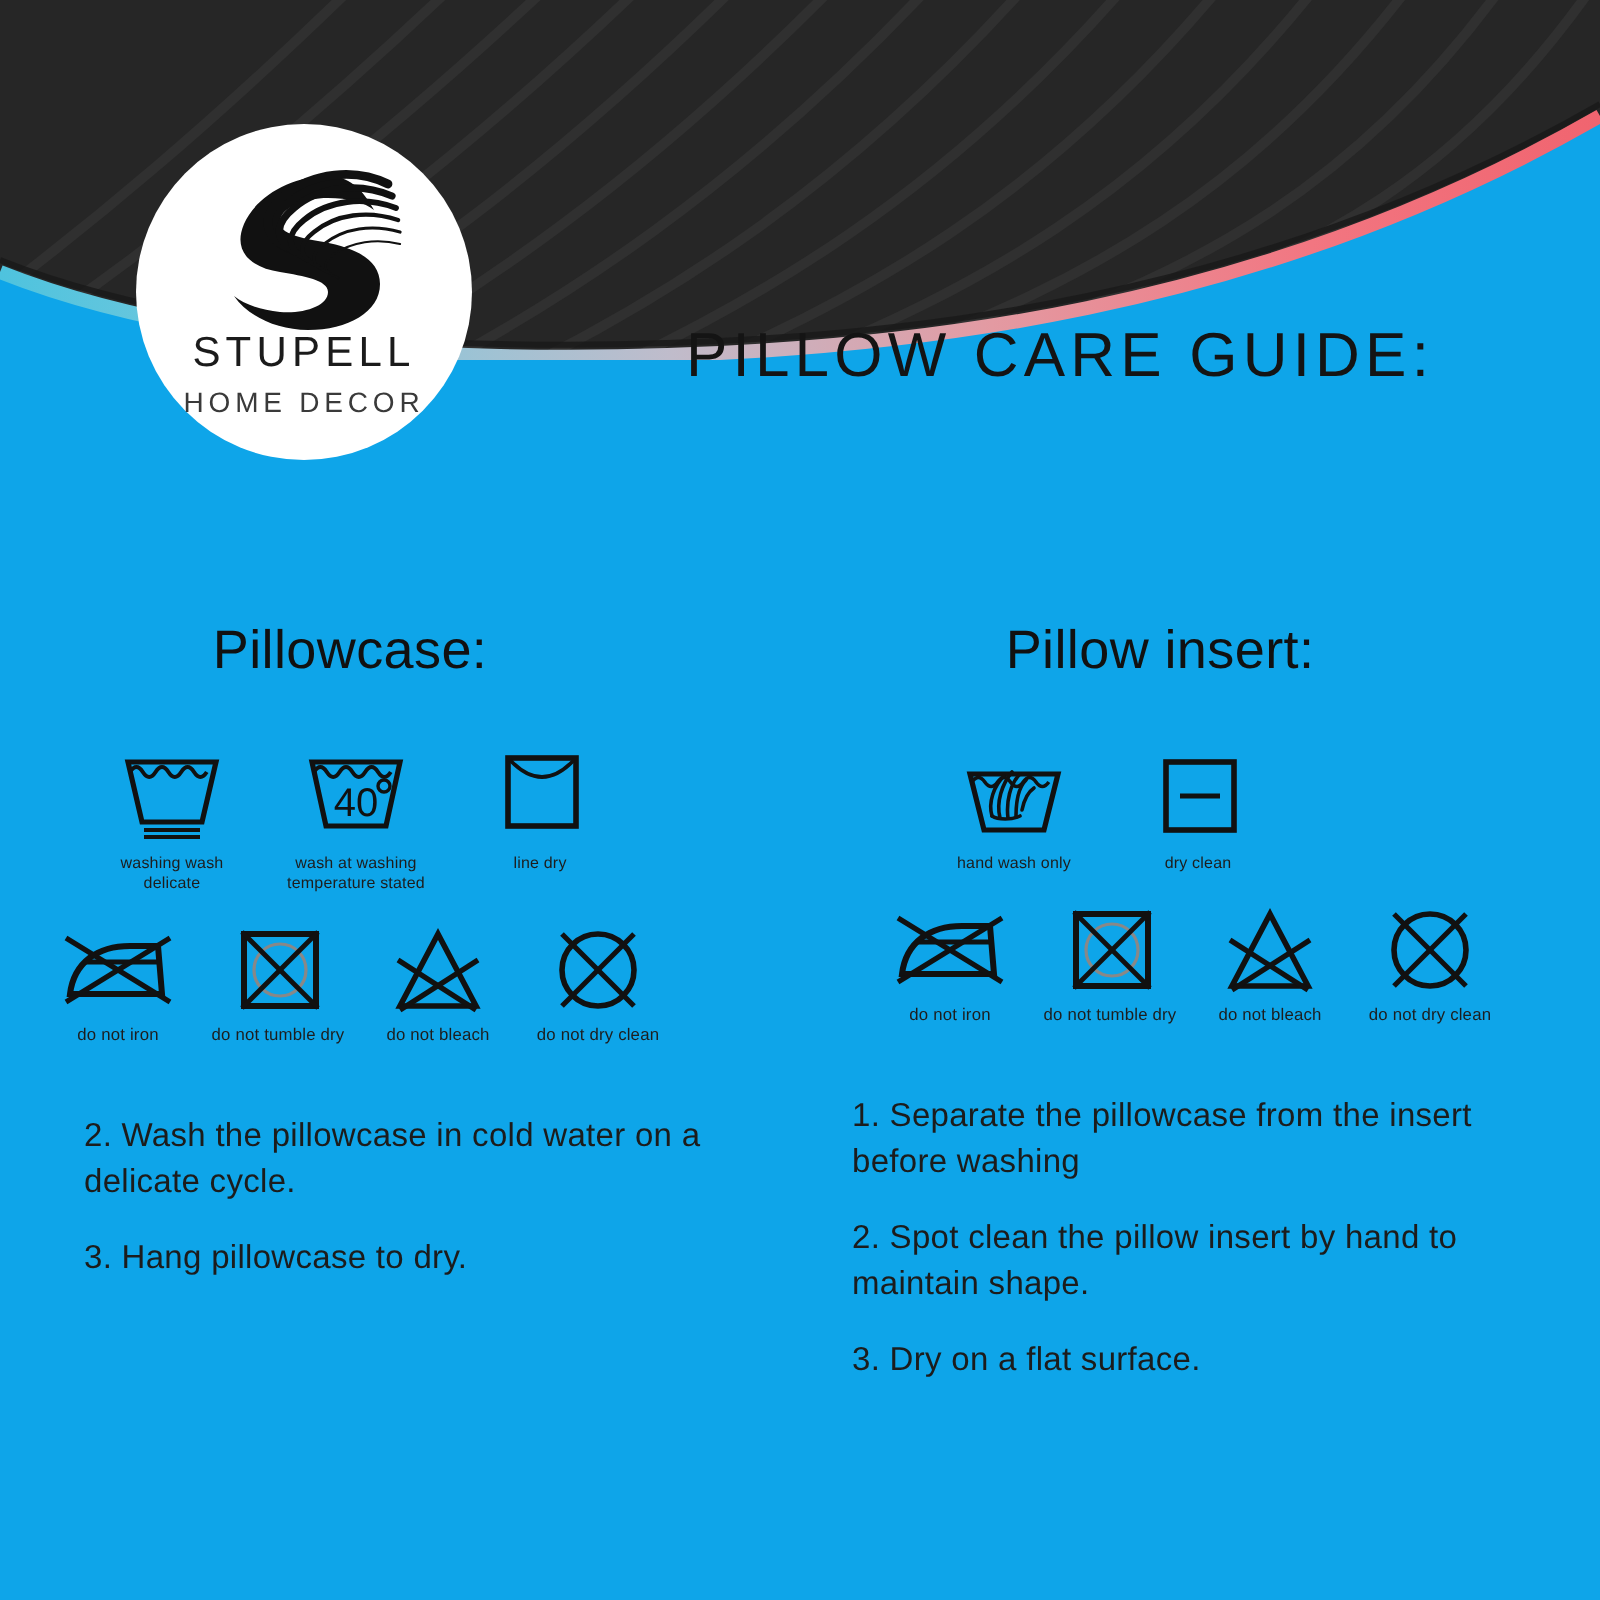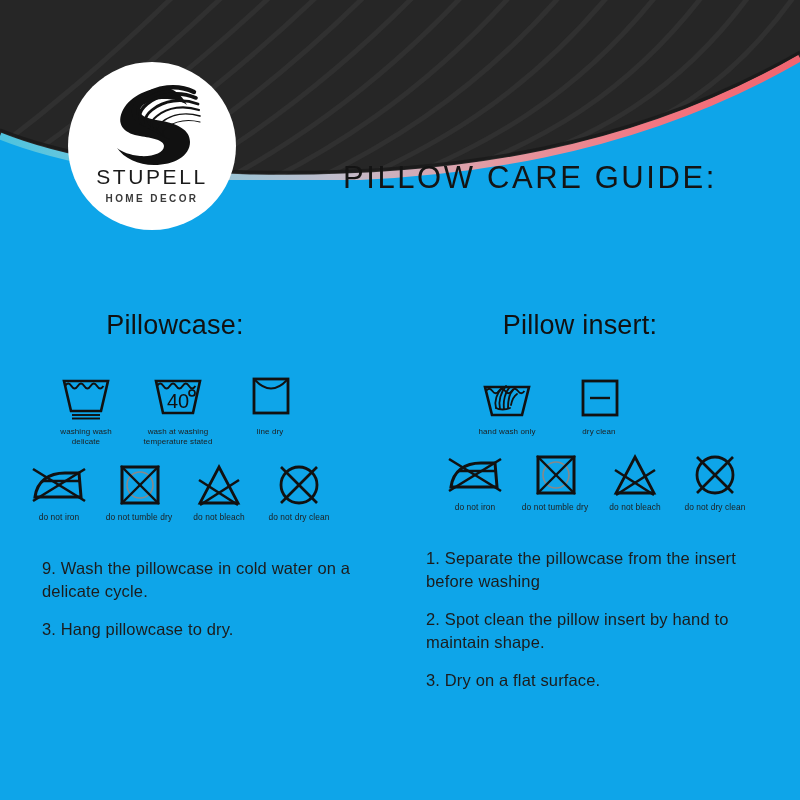--- a/index.html
+++ b/index.html
@@ -57,26 +57,25 @@
   }
   #logo-wordmark {
     font-size: 21px;
     letter-spacing: 2.6px;
     color: #1b1b1b;
     font-weight: 400;
     margin-top: -2px;
     line-height: 1;
   }
   #logo-subwordmark {
-    font-size: 10px;
+    font-size: 14px;
     letter-spacing: 2.4px;
     color: #3a3a3a;
     margin-top: 7px;
     line-height: 1;
-    font-weight: bold;
   }
 
   
   #page-title {
     position: absolute;
     left: 300px;
     top: 160px;
     width: 460px;
     text-align: center;
     font-size: 31px;
@@ -305,21 +304,21 @@
           <circle cx="27" cy="22" r="18" fill="none" stroke="#111" stroke-width="2.8"></circle>
           <line x1="9" y1="40" x2="45" y2="4" stroke="#111" stroke-width="2.6"></line>
           <line x1="9" y1="4" x2="45" y2="40" stroke="#111" stroke-width="2.6"></line>
         </svg>
         <div class="care-icon-label">do not dry clean</div>
       </div>
 
     </div>
 
     <div class="instructions">
-      <div class="instruction-item">9. Wash the pillowcase in cold water on a delicate cycle.</div>
+      <div class="instruction-item">2. Wash the pillowcase in cold water on a delicate cycle.</div>
       <div class="instruction-item">3. Hang pillowcase to dry.</div>
     </div>
   </div>
 
   <div class="column" id="column-insert">
     <div class="column-heading">Pillow insert:</div>
 
     <div class="icon-row row-primary" id="row-pi-primary">
 
       <div class="care-icon">

